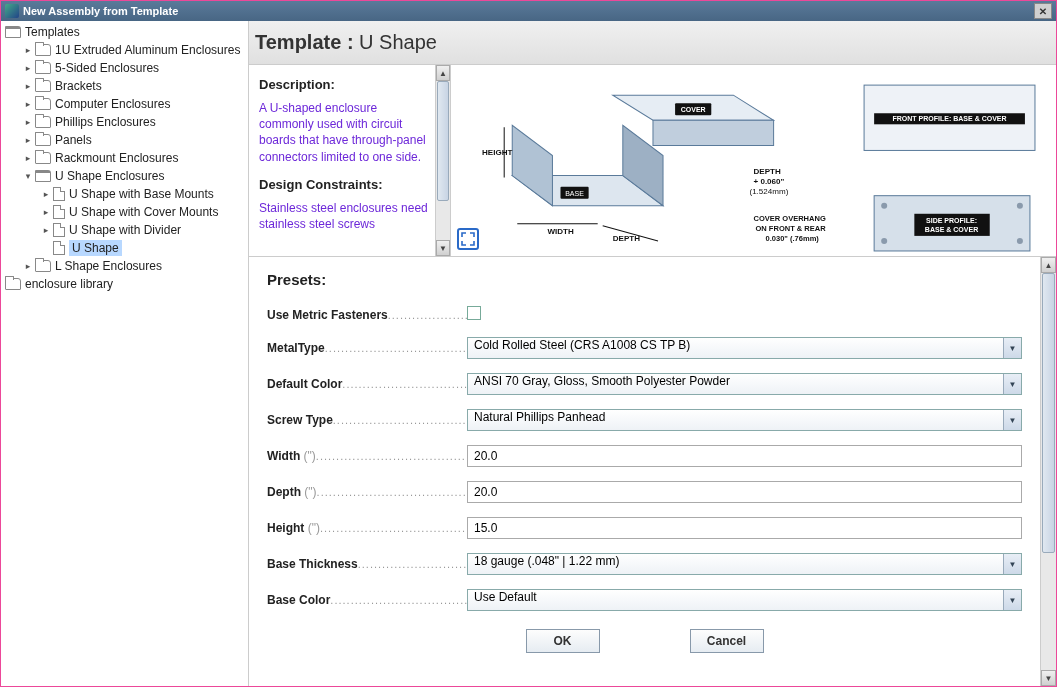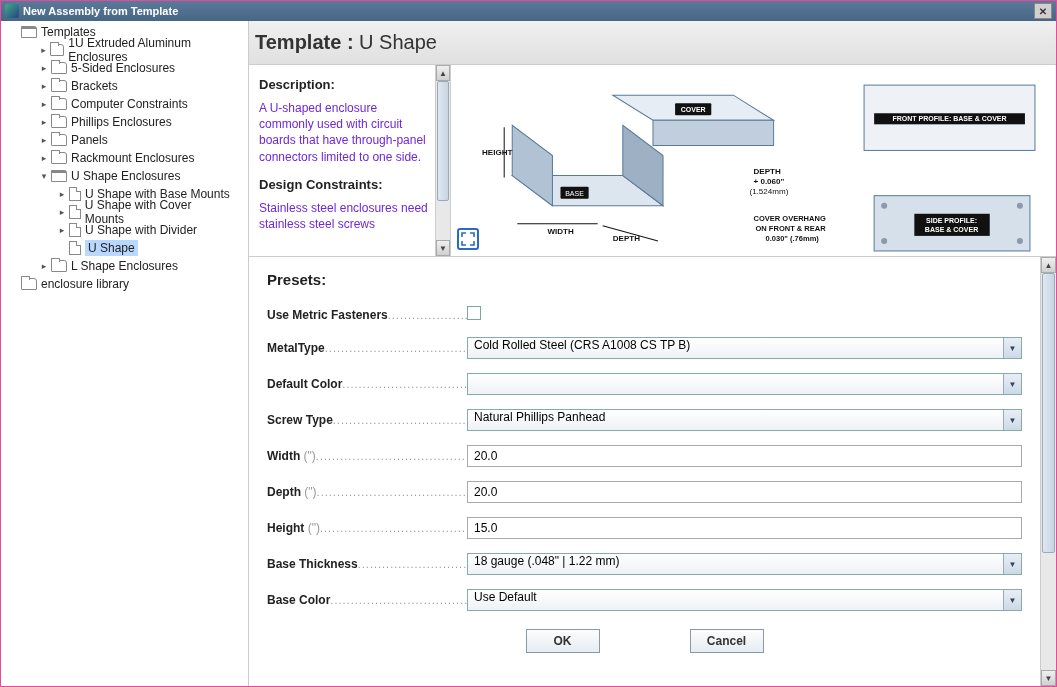--- a/index.html
+++ b/index.html
@@ -2,21 +2,21 @@
 <html><head>
 <meta charset="utf-8">
 <style>
 * { box-sizing: border-box; margin: 0; padding: 0; }
 body { font-family: Arial, sans-serif; font-size: 12px; background: #fff; }
 .window { width: 1057px; height: 687px; border: 1px solid #ec4899; display: flex; flex-direction: column; }
 .titlebar { background: linear-gradient(to bottom, #5a7a9a, #486684); color: #fff; height: 20px; display: flex; align-items: center; padding: 0 4px; font-size: 11px; font-weight: bold; }
 .titlebar-icon { width: 14px; height: 14px; background: linear-gradient(135deg, #4a8, #248); margin-right: 4px; border-radius: 2px; }
 .titlebar-close { margin-left: auto; width: 18px; height: 16px; background: #d0d0d0; border: 1px solid #888; display: flex; align-items: center; justify-content: center; font-size: 10px; font-weight: bold; color: #333; cursor: pointer; }
 .body { flex: 1; display: flex; overflow: hidden; }
-.sidebar { width: 248px; border-right: 1px solid #ccc; overflow-y: auto; padding: 2px 16px; background: #fff; }
+.sidebar { width: 248px; border-right: 1px solid #ccc; overflow-y: auto; padding: 2px 0; background: #fff; }
 .tree-item { display: flex; align-items: center; height: 18px; padding-left: 4px; cursor: pointer; }
 .tree-item.indent1 { padding-left: 22px; }
 .tree-item.indent2 { padding-left: 40px; }
 .tree-toggle { width: 10px; height: 10px; display: inline-flex; align-items: center; justify-content: center; font-size: 9px; color: #555; margin-right: 2px; }
 .tree-folder { width: 16px; height: 12px; background: #fff; border: 1px solid #888; border-radius: 1px 3px 1px 1px; margin-right: 4px; position: relative; }
 .tree-folder.closed::after { content: ''; position: absolute; top: -3px; left: -1px; width: 7px; height: 3px; background: #fff; border: 1px solid #888; border-bottom: none; border-radius: 1px 1px 0 0; }
 .tree-folder.open { border-top: 3px solid #888; }
 .tree-file { width: 12px; height: 14px; background: #fff; border: 1px solid #888; margin-right: 4px; position: relative; }
 .tree-file::after { content: ''; position: absolute; top: -1px; right: -1px; width: 4px; height: 4px; background: #fff; border-left: 1px solid #888; border-bottom: 1px solid #888; }
 .tree-label { color: #222; font-size: 12px; }
@@ -80,21 +80,21 @@
           <span class="tree-label">5-Sided Enclosures</span>
         </div>
       <div class="tree-item indent1">
           <span class="tree-toggle">▸</span>
           <span class="tree-folder closed"></span>
           <span class="tree-label">Brackets</span>
         </div>
       <div class="tree-item indent1">
           <span class="tree-toggle">▸</span>
           <span class="tree-folder closed"></span>
-          <span class="tree-label">Computer Constraints</span>
+          <span class="tree-label">Computer Enclosures</span>
         </div>
       <div class="tree-item indent1">
           <span class="tree-toggle">▸</span>
           <span class="tree-folder closed"></span>
           <span class="tree-label">Phillips Enclosures</span>
         </div>
       <div class="tree-item indent1">
           <span class="tree-toggle">▸</span>
           <span class="tree-folder closed"></span>
           <span class="tree-label">Panels</span>
@@ -233,20 +233,21 @@
                   <span>Cold Rolled Steel (CRS A1008 CS TP B)</span>
                   <div class="sel-btn">▼</div>
                 </div>
               </div>
           </div>
 
           <div class="field-row">
             <div class="field-label"><b>Default Color</b></div>
             <div class="field-ctrl">
                 <div class="sel">
+                  <span>ANSI 70 Gray, Gloss, Smooth Polyester Powder</span>
                   <div class="sel-btn">▼</div>
                 </div>
               </div>
           </div>
 
           <div class="field-row">
             <div class="field-label"><b>Screw Type</b></div>
             <div class="field-ctrl">
                 <div class="sel">
                   <span>Natural Phillips Panhead</span>

